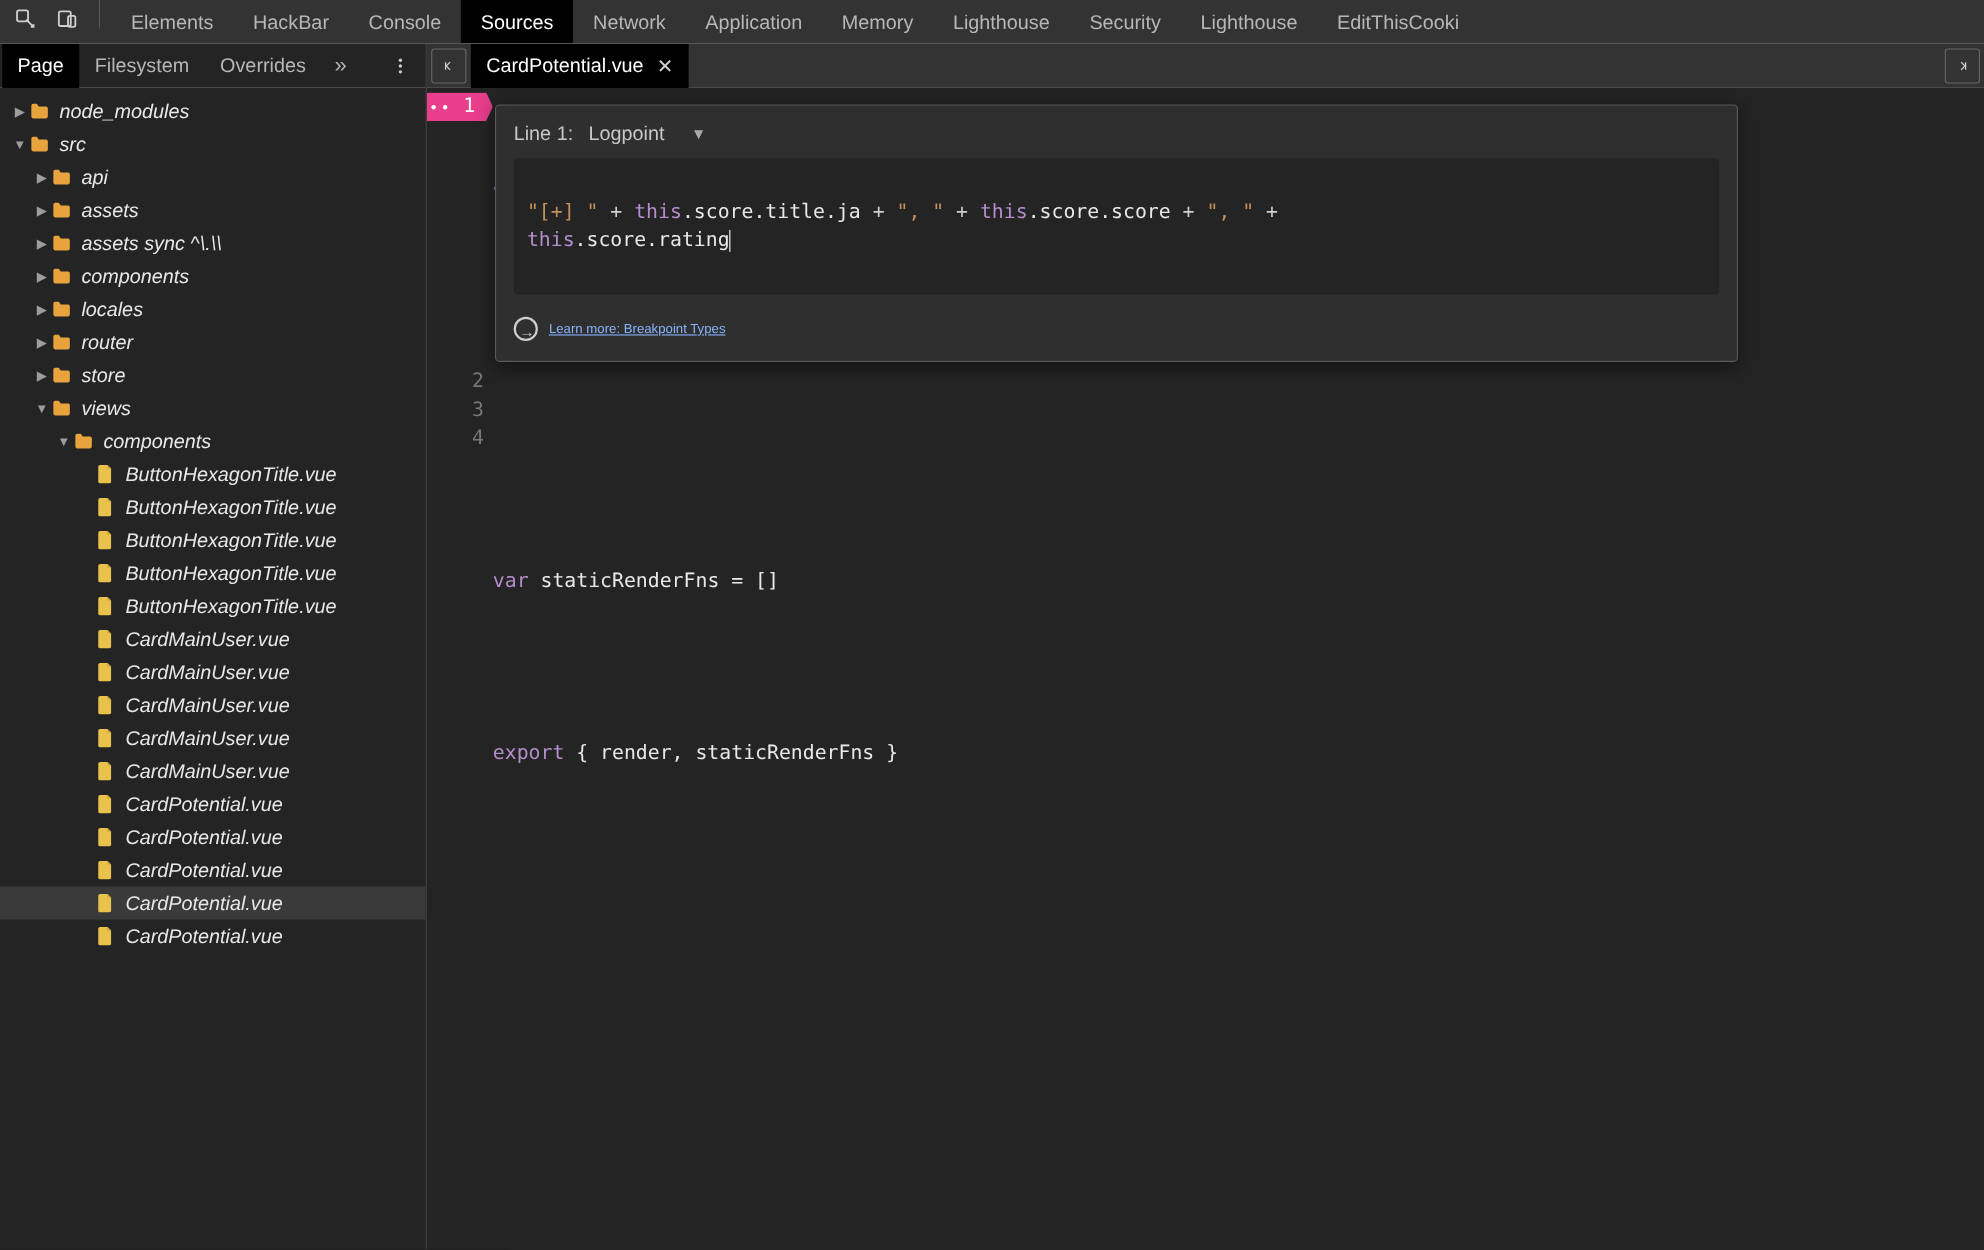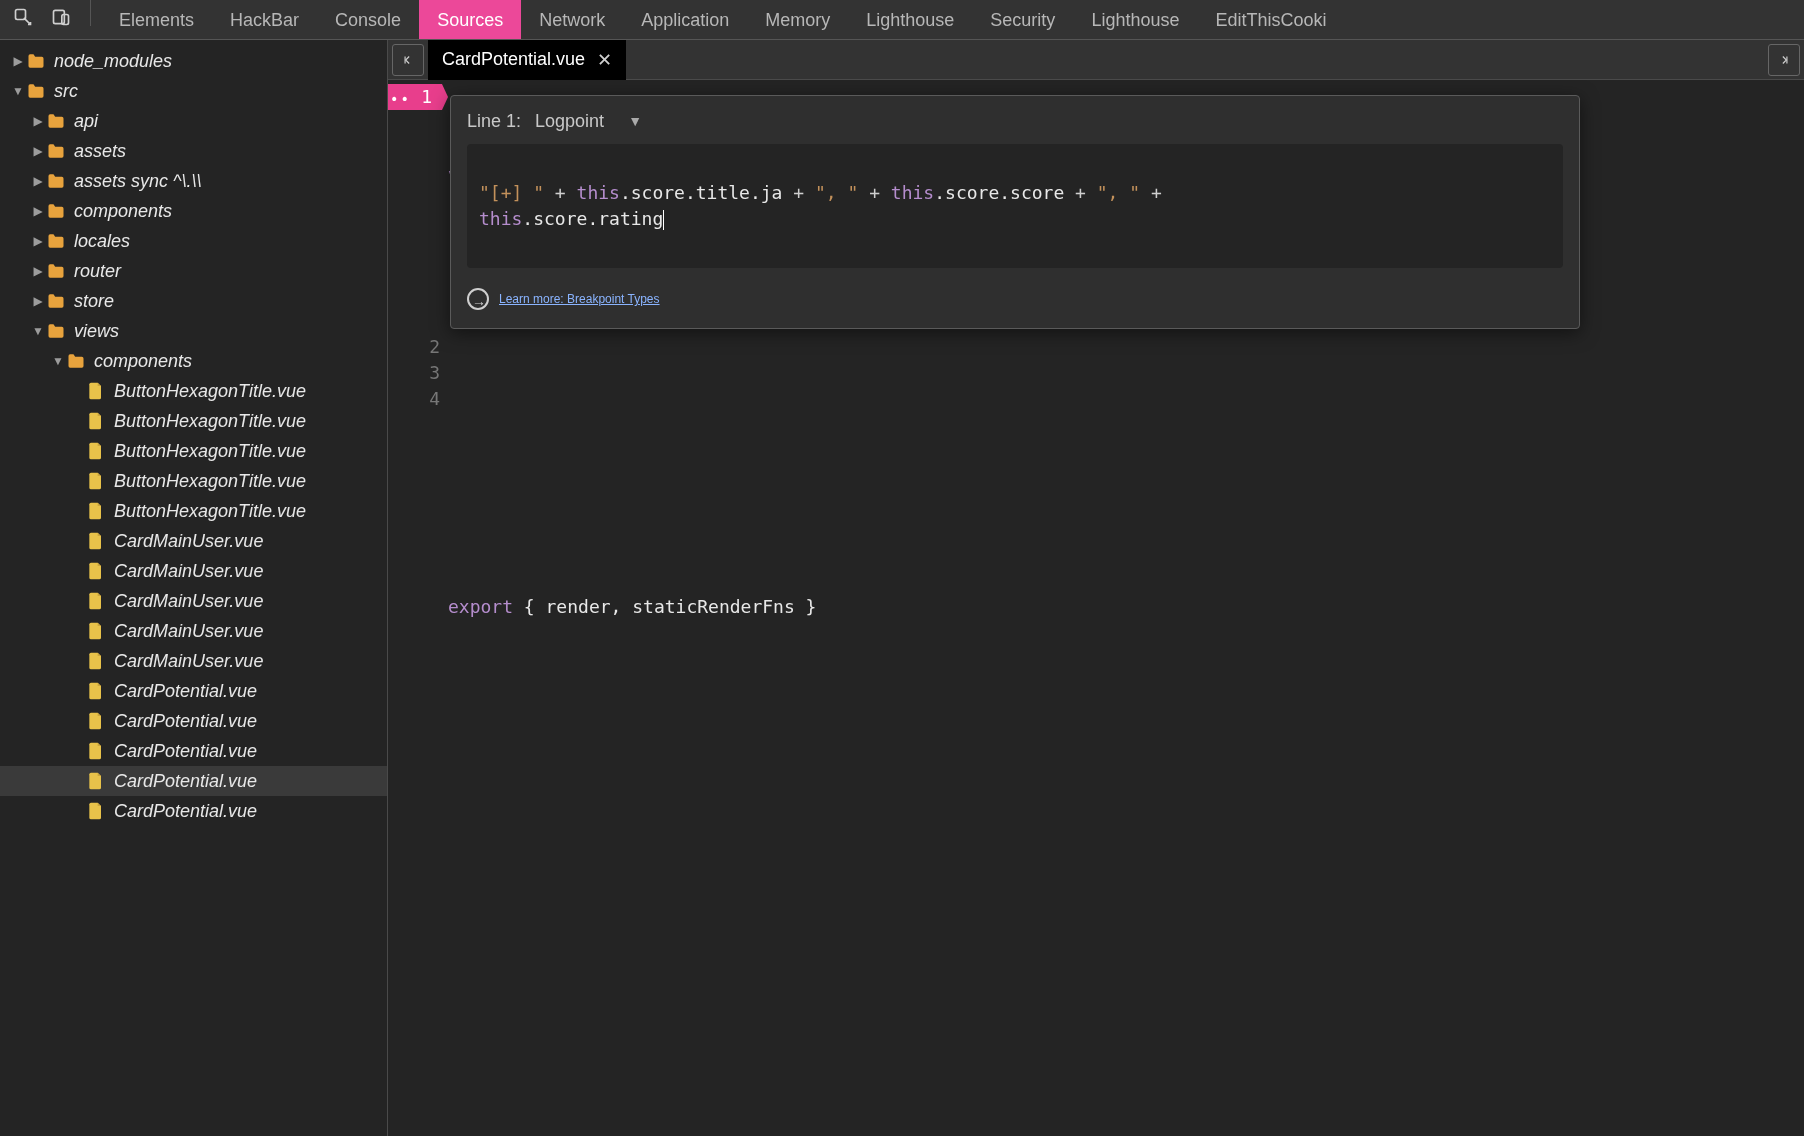--- a/index.html
+++ b/index.html
@@ -39,21 +39,21 @@
   .panel-tab {
     padding: 0 18px;
     height: 40px;
     display: flex; align-items: center;
     color: #b7b7b7;
     font-size: 18px;
     font-style: normal;
     cursor: default;
   }
   .panel-tab.active {
-    background: #ec4899;
+    background: #000000;
     color: #fff;
   }
 
   
   .main {
     display: flex;
     height: calc(100% - 40px);
   }
 
   
@@ -332,20 +332,34 @@
     <div class="panel-tab">Memory</div>
     <div class="panel-tab">Lighthouse</div>
     <div class="panel-tab">Security</div>
     <div class="panel-tab">Lighthouse</div>
     <div class="panel-tab">EditThisCooki</div>
 </div>
 
 <div class="main">
 
   <div class="sidebar">
+    <div class="side-tabs">
+      <div class="side-tab active">Page</div>
+        <div class="side-tab">Filesystem</div>
+        <div class="side-tab">Overrides</div>
+      <div class="side-tabs-more">»</div>
+      <div class="side-tabs-spacer"></div>
+      <div class="side-tabs-kebab">
+        <svg viewBox="0 0 24 24" width="18" height="18" fill="#cfcfcf">
+            <circle cx="12" cy="5" r="2"></circle>
+            <circle cx="12" cy="12" r="2"></circle>
+            <circle cx="12" cy="19" r="2"></circle>
+          </svg>
+      </div>
+    </div>
     <div class="tree" id="file-tree">
         <div class="tree-row" style="padding-left: 10px;">
           <span class="tree-arrow">▶</span>
           <span class="folder-icon">
             <svg viewBox="0 0 24 24">
               <path fill="#e8a33d" d="M3 6a2 2 0 0 1 2-2h4l2 3h8a2 2 0 0 1 2 2v9a2 2 0 0 1-2 2H5a2 2 0 0 1-2-2V6z"></path>
             </svg>
           </span>
           <span class="tree-label">node_modules</span>
         </div>
@@ -622,20 +636,21 @@
         <div class="ln">2</div>
         <div class="ln">3</div>
         <div class="ln">4</div>
       </div>
 
       <div class="code-lines">
         <div class="line">
 <span class="kw">var </span><span>render</span><span> = </span><span class="run-tri"></span><span class="fn">function</span><span> () {</span><span class="kw">var </span><span>_vm</span><span>=</span><span class="pause-dots"></span><span class="this">this</span><span>;</span><span class="kw">var </span><span>_h</span><span>=_vm.</span><span class="run-tri"></span><span class="call">$createElement</span><span>;</span><span class="kw">var </span><span>_c</span><span>=_vm.</span><span class="run-tri"></span><span class="call">_se</span>
         </div>
         <div style="height:250px"></div>
+        <div class="line"><span class="kw">var </span>staticRenderFns = []</div>
         <div class="line"></div>
         <div class="line"><span class="kw">export </span>{ render, staticRenderFns }</div>
       </div>
 
       <div class="logpoint-popup">
         <div class="lp-header">
           <span>Line 1:</span>
           <span class="lp-type">
             <span>Logpoint</span>
             <span class="lp-caret">▼</span>

